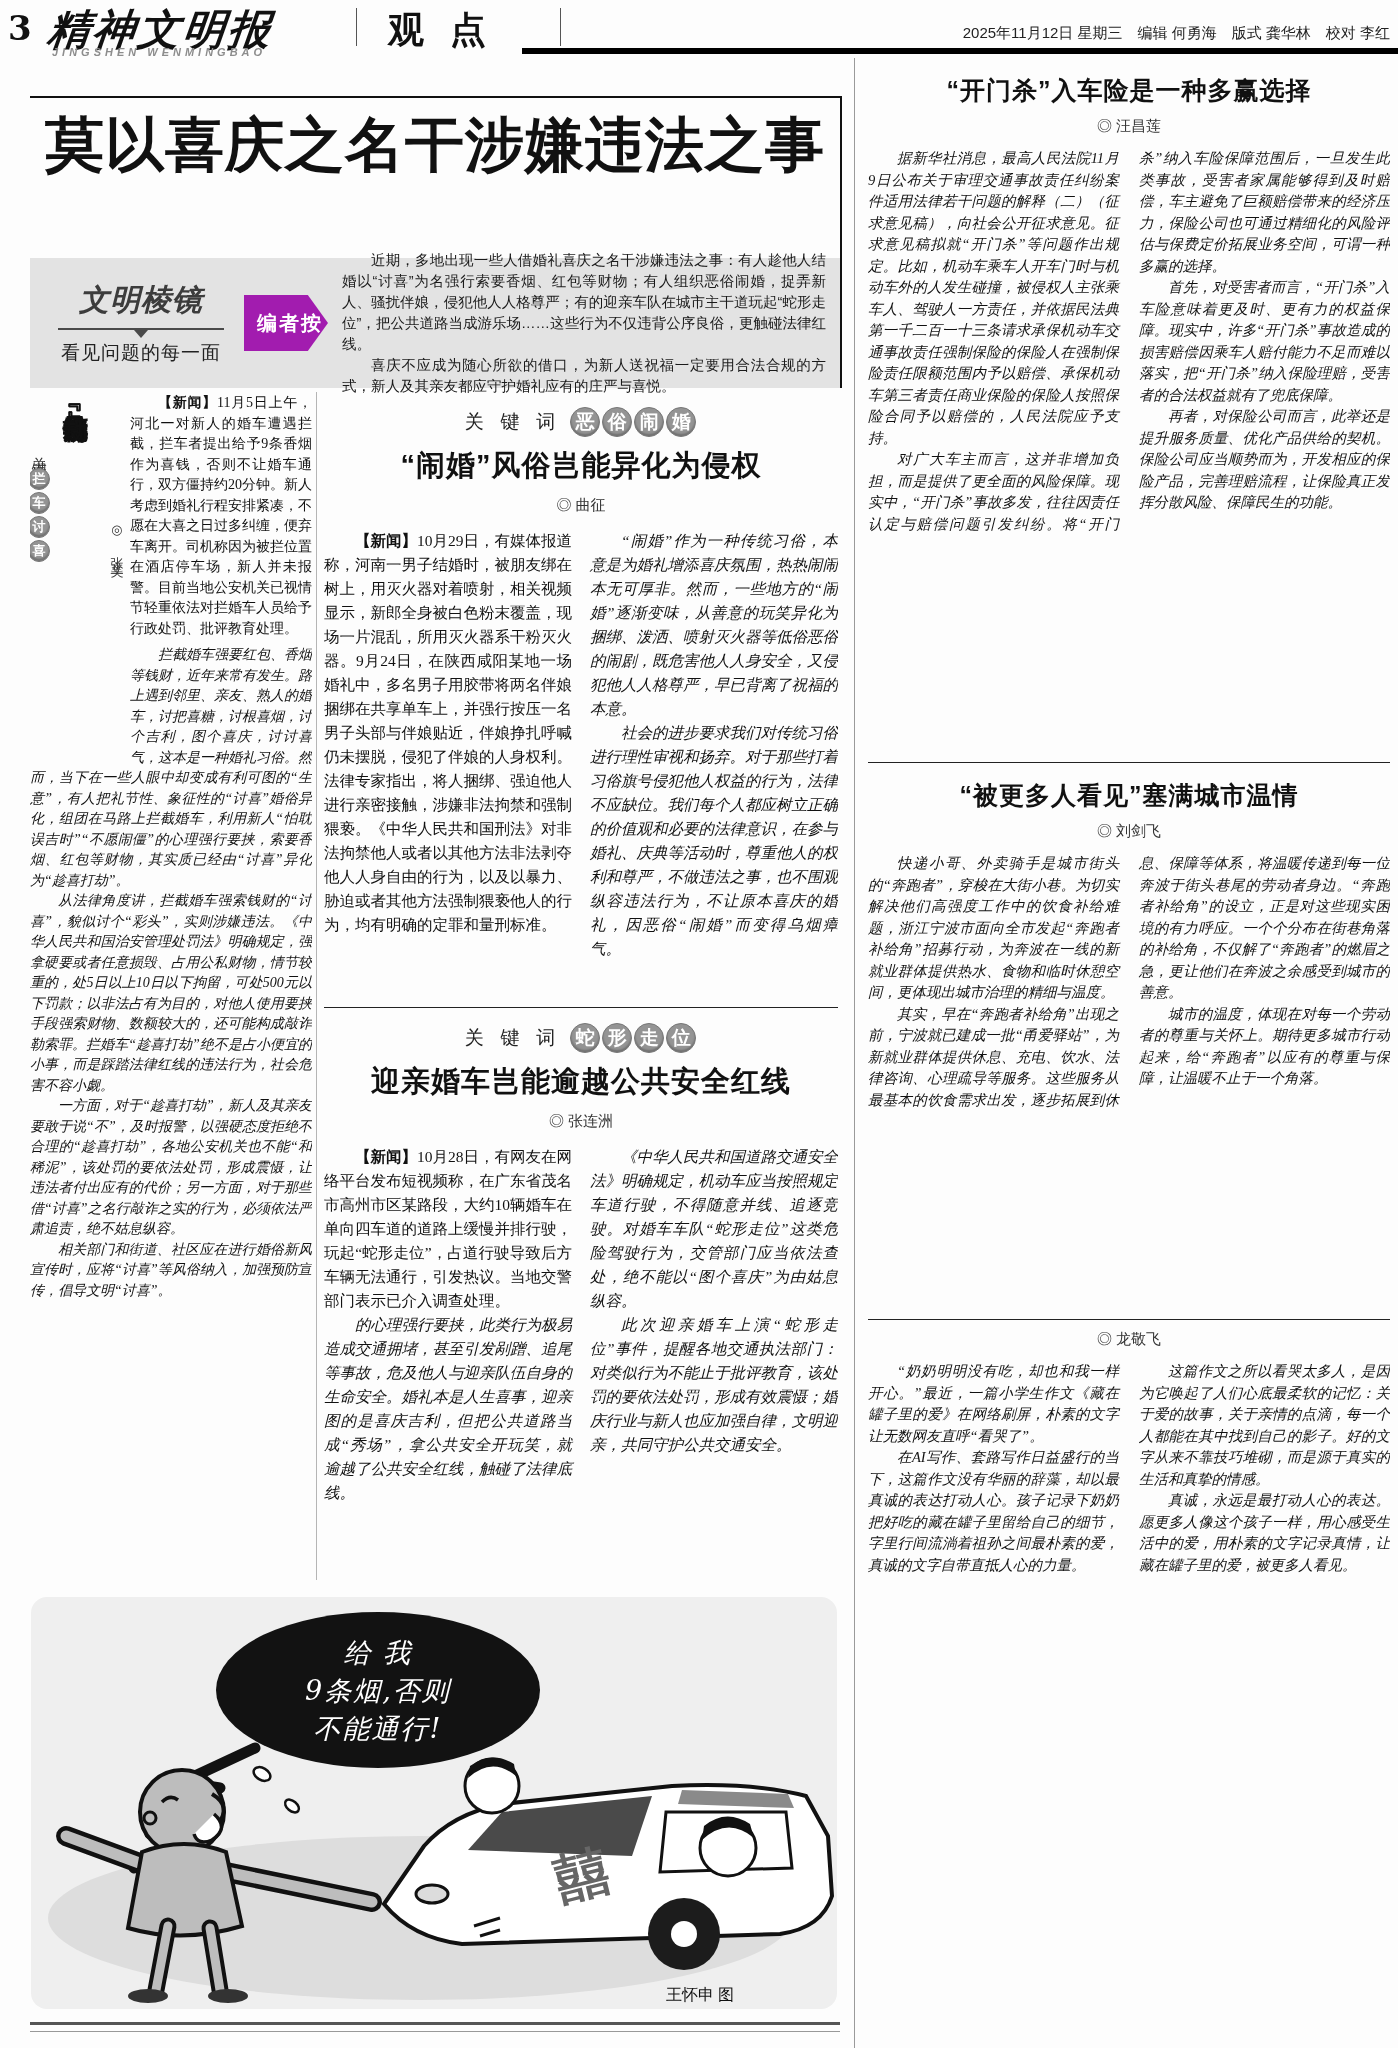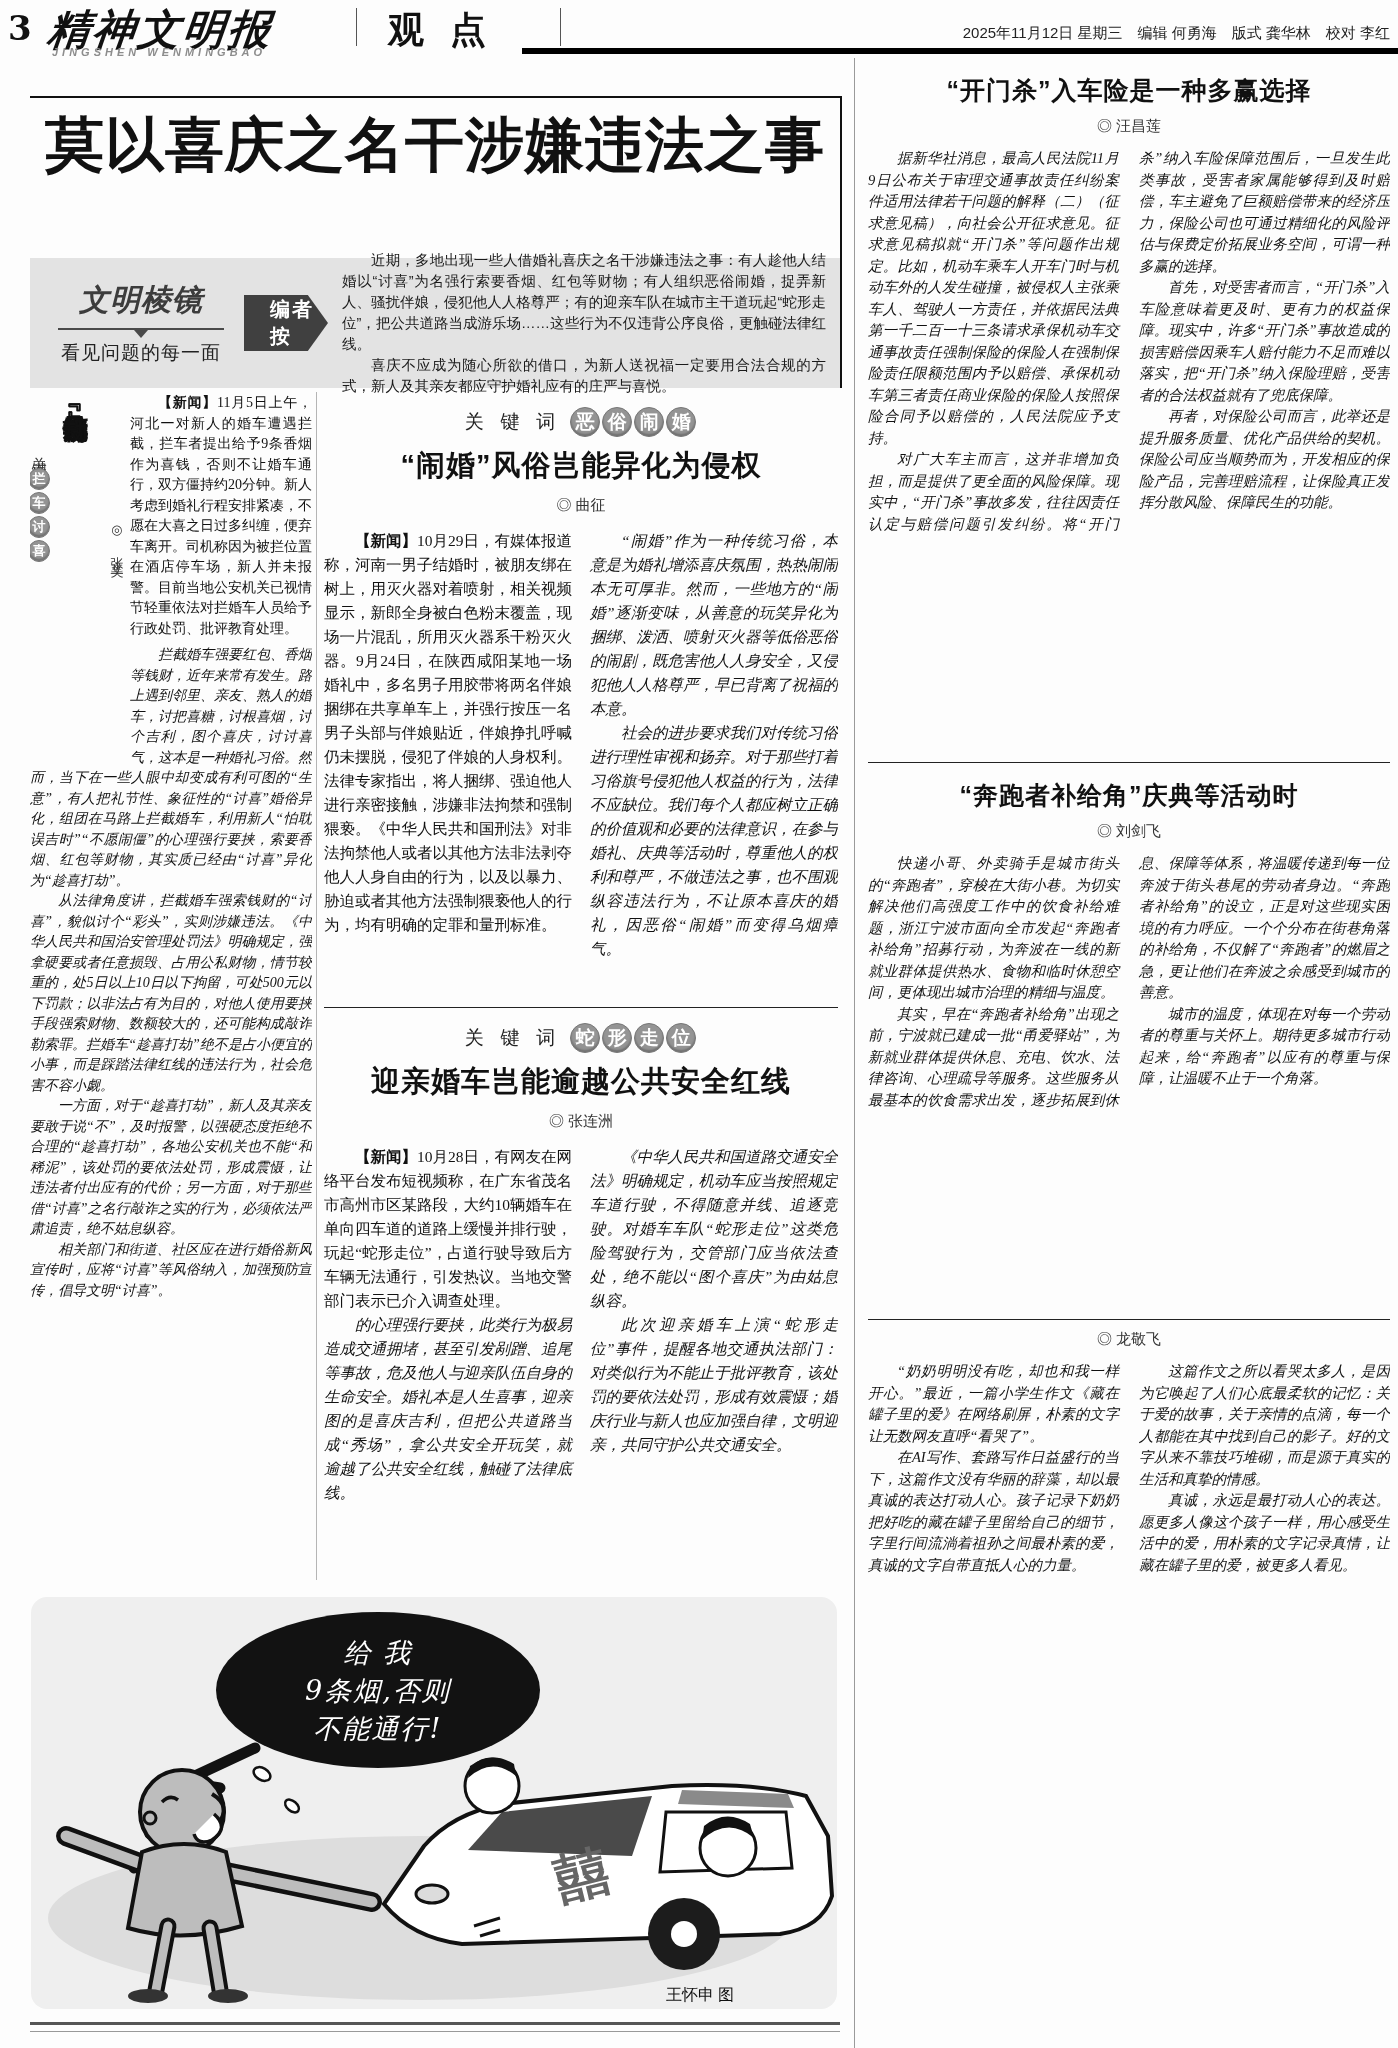--- a/index.html
+++ b/index.html
@@ -24,21 +24,21 @@
   
   .lead-wrap { position:absolute; left:30px; top:96px; width:812px; height:292px; border-top:2px solid #111; border-right:2px solid #111; }
   .kicker { margin:16px 0 0 6px; font-size:24px; font-weight:600; color:#222; }
   .headline { margin-top:8px; text-align:center; font-size:59px; font-weight:900; letter-spacing:1px; }
   .ed-box { position:absolute; left:0; bottom:0; width:810px; height:130px; background:#e3e3e3; display:flex; align-items:center; gap:14px; padding:10px 14px 10px 22px; }
   .prism { width:178px; text-align:center; flex:none; }
   .prism-title { font-size:30px; font-weight:900; font-style:italic; color:#3c3c3c; letter-spacing:1px; }
   .prism-rule { position:relative; height:2px; background:#4a4a4a; margin:7px 6px 10px 6px; }
   .prism-rule:after { content:""; position:absolute; left:50%; top:2px; margin-left:-7px; border-left:7px solid transparent; border-right:7px solid transparent; border-top:8px solid #4a4a4a; }
   .prism-sub { font-size:19px; color:#222; letter-spacing:1px; }
-  .ed-badge { flex:none; width:84px; height:56px; background:#404040; color:#fff; font-size:20px; font-weight:800; letter-spacing:2px; display:flex; align-items:center; padding-left:26px; clip-path:polygon(0 0, 76% 0, 100% 50%, 76% 100%, 0 100%); }
+  .ed-badge { flex:none; width:84px; height:56px; background:#a21caf; color:#fff; font-size:20px; font-weight:800; letter-spacing:2px; display:flex; align-items:center; padding-left:13px; clip-path:polygon(0 0, 76% 0, 100% 50%, 76% 100%, 0 100%); }
   .ed-note { flex:1; font-size:14.5px; line-height:21px; text-align:justify; color:#1a1a1a; }
   .ed-note p { text-indent:2em; }
 
   
   .news, .comm { font-family:"Liberation Serif", serif; text-align:justify; }
   .news { text-indent:2em; }
   .comm p { text-indent:2em; font-style:italic; }
   b.newslabel { font-style:normal; font-family:"Liberation Sans", sans-serif; }
 
   
@@ -251,21 +251,21 @@
           <p>据新华社消息，最高人民法院11月9日公布关于审理交通事故责任纠纷案件适用法律若干问题的解释（二）（征求意见稿），向社会公开征求意见。征求意见稿拟就“开门杀”等问题作出规定。比如，机动车乘车人开车门时与机动车外的人发生碰撞，被侵权人主张乘车人、驾驶人一方责任，并依据民法典第一千二百一十三条请求承保机动车交通事故责任强制保险的保险人在强制保险责任限额范围内予以赔偿、承保机动车第三者责任商业保险的保险人按照保险合同予以赔偿的，人民法院应予支持。</p>
           <p>对广大车主而言，这并非增加负担，而是提供了更全面的风险保障。现实中，“开门杀”事故多发，往往因责任认定与赔偿问题引发纠纷。将“开门杀”纳入车险保障范围后，一旦发生此类事故，受害者家属能够得到及时赔偿，车主避免了巨额赔偿带来的经济压力，保险公司也可通过精细化的风险评估与保费定价拓展业务空间，可谓一种多赢的选择。</p>
           <p>首先，对受害者而言，“开门杀”入车险意味着更及时、更有力的权益保障。现实中，许多“开门杀”事故造成的损害赔偿因乘车人赔付能力不足而难以落实，把“开门杀”纳入保险理赔，受害者的合法权益就有了兜底保障。</p>
           <p>再者，对保险公司而言，此举还是提升服务质量、优化产品供给的契机。保险公司应当顺势而为，开发相应的保险产品，完善理赔流程，让保险真正发挥分散风险、保障民生的功能。</p>
         </div>
     </div>
 
     <hr class="r-rule">
 
     <div>
-      <div class="r-title">“奔跑者补给角”庆典等活动时</div>
+      <div class="r-title">“被更多人看见”塞满城市温情</div>
       <div class="byline">◎ 刘剑飞</div>
       <div class="r-body rb-2 comm">
           <p>快递小哥、外卖骑手是城市街头的“奔跑者”，穿梭在大街小巷。为切实解决他们高强度工作中的饮食补给难题，浙江宁波市面向全市发起“奔跑者补给角”招募行动，为奔波在一线的新就业群体提供热水、食物和临时休憩空间，更体现出城市治理的精细与温度。</p>
           <p>其实，早在“奔跑者补给角”出现之前，宁波就已建成一批“甬爱驿站”，为新就业群体提供休息、充电、饮水、法律咨询、心理疏导等服务。这些服务从最基本的饮食需求出发，逐步拓展到休息、保障等体系，将温暖传递到每一位奔波于街头巷尾的劳动者身边。“奔跑者补给角”的设立，正是对这些现实困境的有力呼应。一个个分布在街巷角落的补给角，不仅解了“奔跑者”的燃眉之急，更让他们在奔波之余感受到城市的善意。</p>
           <p>城市的温度，体现在对每一个劳动者的尊重与关怀上。期待更多城市行动起来，给“奔跑者”以应有的尊重与保障，让温暖不止于一个角落。</p>
         </div>
     </div>
 
     <hr class="r-rule">
 

